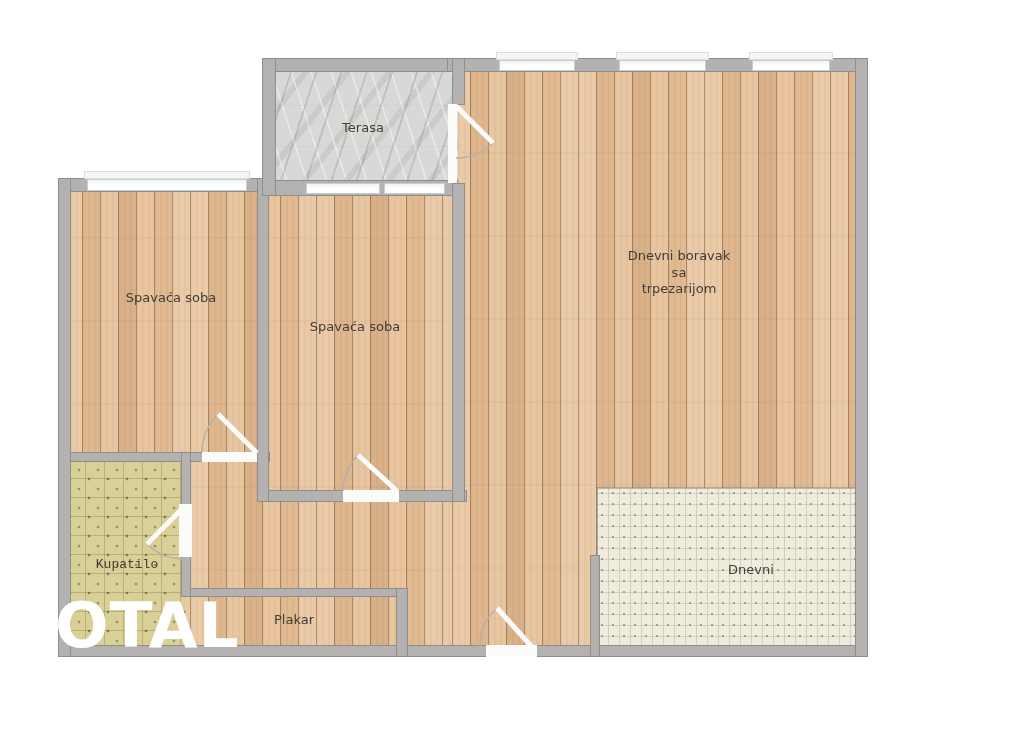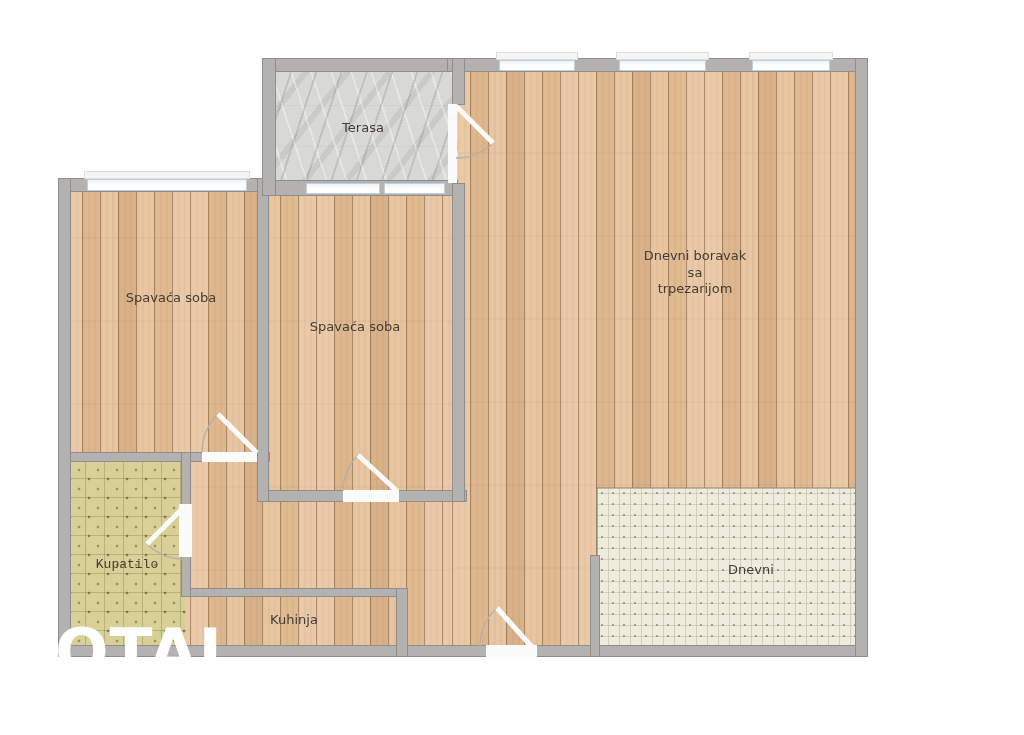--- a/index.html
+++ b/index.html
@@ -123,24 +123,24 @@
     <path d="M493,143 A52,52 0 0 1 456,158" fill="none" stroke="#b6b0a8" stroke-width="1.4"></path>
     <path d="M456,106 L493,143" stroke="#fbfbfa" stroke-width="5" fill="none"></path>
 
     <path d="M147,544 A53,53 0 0 0 184,559" fill="none" stroke="#b6b0a8" stroke-width="1.4"></path>
     <path d="M184,507 L147,544" stroke="#fbfbfa" stroke-width="5" fill="none"></path>
   </svg>
 
   <div class="abs lbl" style="left:363px;top:128px;">Terasa</div>
   <div class="abs lbl" style="left:171px;top:298px;">Spavaća soba</div>
   <div class="abs lbl" style="left:355px;top:327px;">Spavaća soba</div>
-  <div class="abs lbl-multi" style="left:679px;top:248px;margin-left:16px;">
+  <div class="abs lbl-multi" style="left:679px;top:248px;">
     <span>Dnevni boravak</span>
     <span>sa</span>
     <span>trpezarijom</span>
   </div>
   <div class="abs lbl" style="left:127px;top:565px;font-family:Liberation Mono, monospace;">Kupatilo</div>
-  <div class="abs lbl" style="left:294px;top:620px;">Kuhinja</div>
+  <div class="abs lbl" style="left:294px;top:620px;">Plakar</div>
   <div class="abs lbl" style="left:751px;top:570px;">Dnevni</div>
 
-  <div class="abs watermark" style="left:55px;top:620px;">OTAL</div>
+  <div class="abs watermark" style="left:55px;top:594px;">OTAL</div>
 
 </div>
 
 </body></html>

